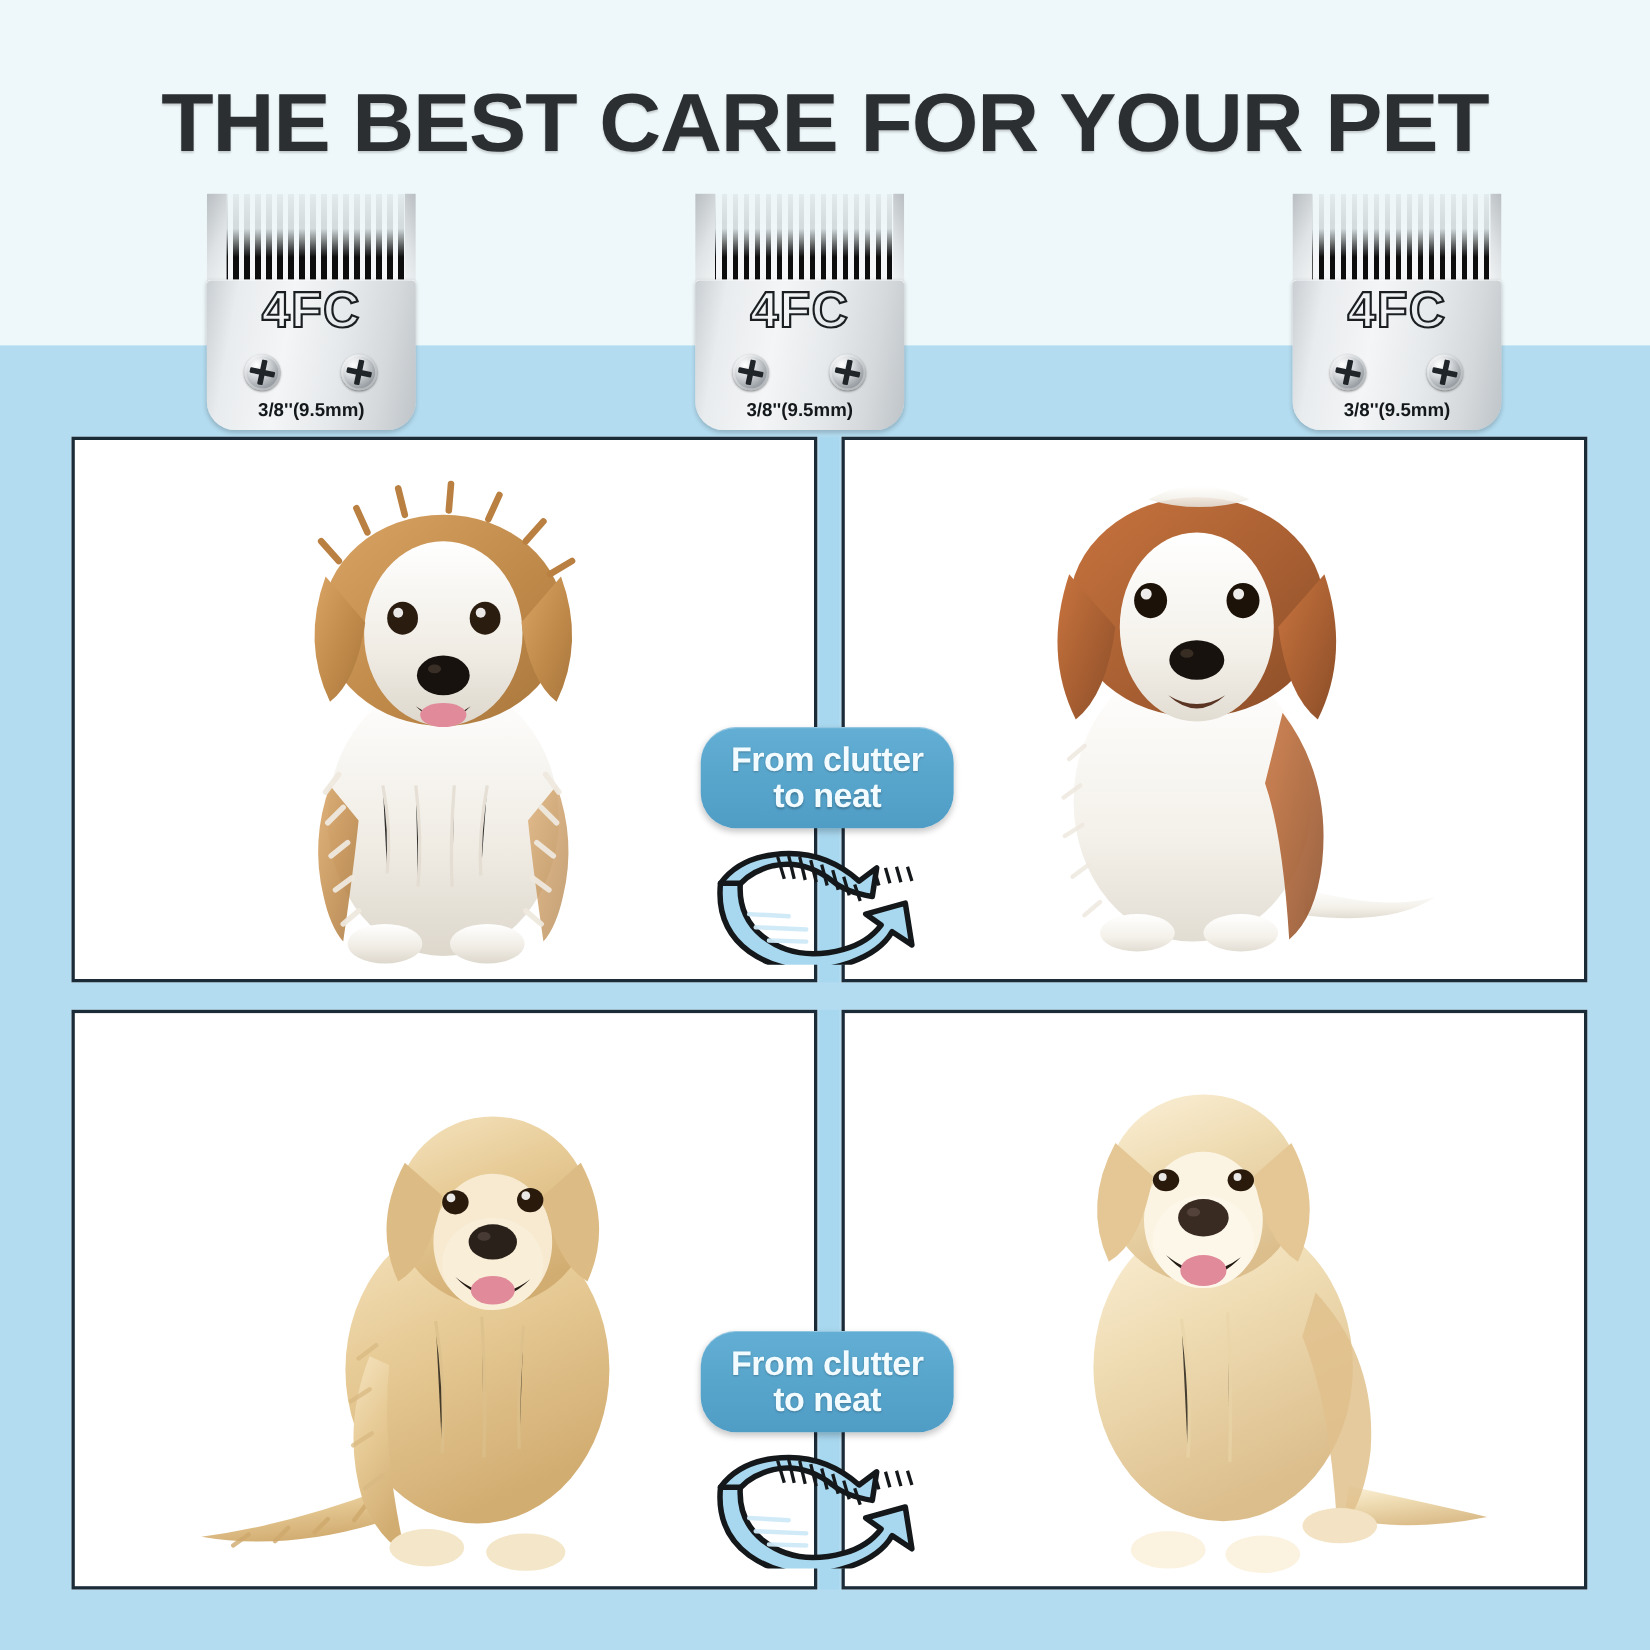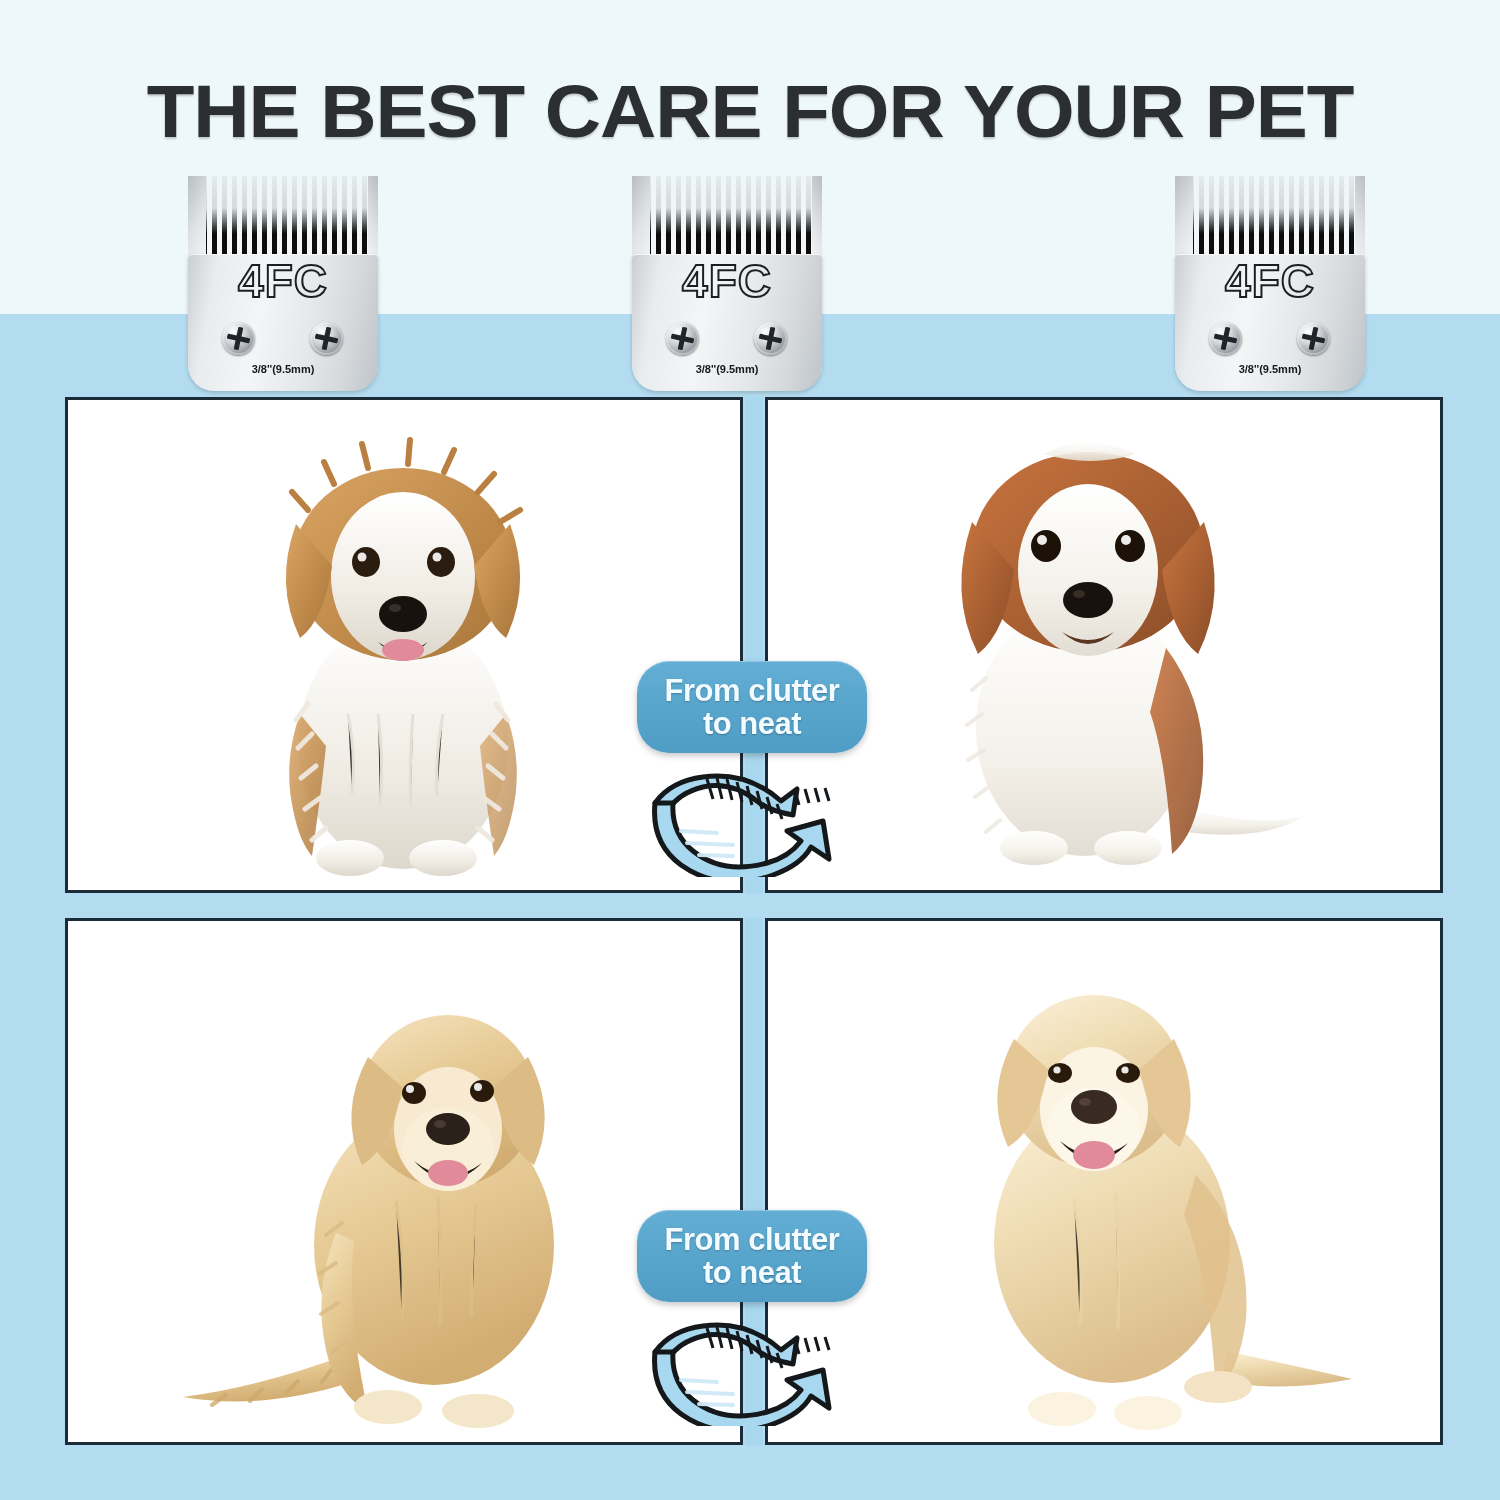--- a/index.html
+++ b/index.html
@@ -76,21 +76,21 @@
   }
   .blade-screw.s-left{left:34px;}
   .blade-screw.s-right{left:122px;}
   .blade-screw::before,.blade-screw::after{
     content:"";position:absolute;background:#202529;border-radius:1px;
   }
   .blade-screw::before{left:50%;top:5px;width:5px;height:23px;margin-left:-2.5px;transform:rotate(12deg);}
   .blade-screw::after{top:50%;left:5px;height:5px;width:23px;margin-top:-2.5px;transform:rotate(12deg);}
   .blade-size{
     position:absolute;left:0;top:187px;width:190px;text-align:center;
-    font-size:11px;font-weight:bold;color:#14181b;letter-spacing:0px;
+    font-size:17px;font-weight:bold;color:#14181b;letter-spacing:0px;
     font-family:"Liberation Sans","DejaVu Sans",sans-serif;
   }
 
   
   .panel{
     position:absolute;background:#ffffff;
     border:3px solid #1c2b38;
     box-sizing:border-box;
     overflow:hidden;
   }

